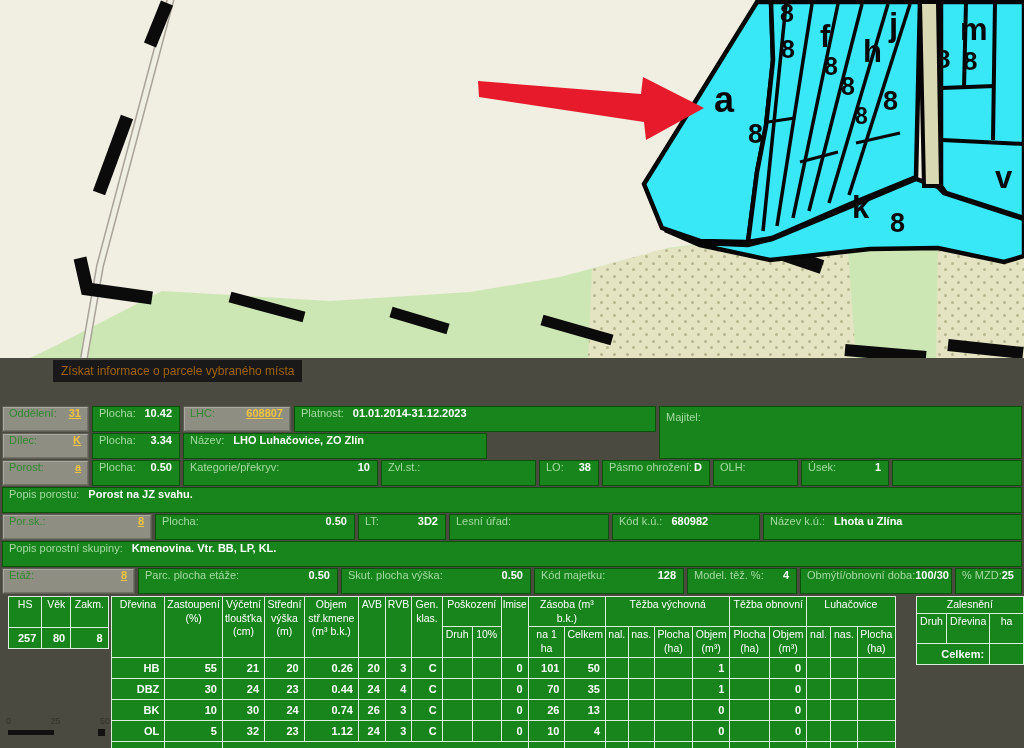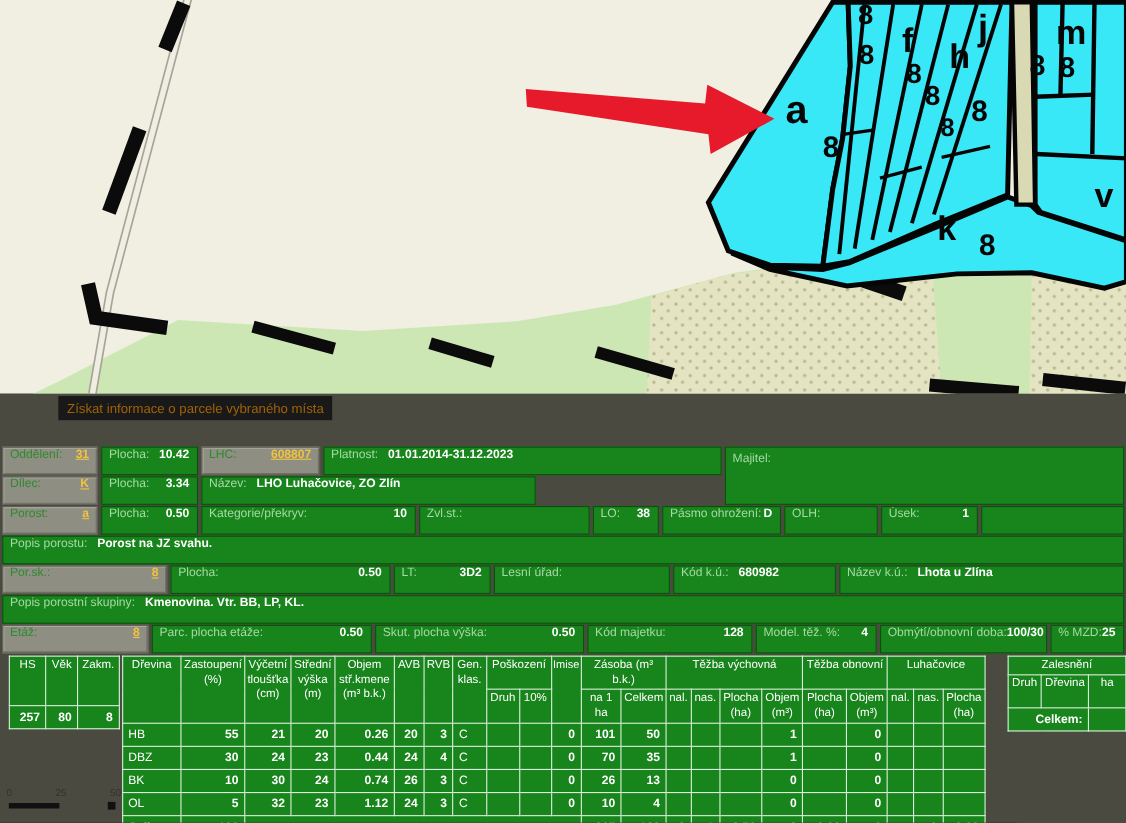--- a/index.html
+++ b/index.html
@@ -27,21 +27,21 @@
   .tall{align-items:flex-start;}
   .tall .lbl{padding-top:4px;}
   
   #species{position:absolute;left:8px;top:238px;display:flex;align-items:flex-start;}
   table.sptbl{border-collapse:collapse;background:#17851b;color:#fff;table-layout:fixed;}
   .sptbl th,.sptbl td{border:1px solid #dcefdc;box-sizing:border-box;overflow:hidden;}
   .sptbl th{vertical-align:top;text-align:center;font-weight:normal;
             font-size:10.5px;line-height:1.3;padding:1px 2px;}
   .sptbl td{height:21px;font-size:11px;padding:0 5px;}
   .num{text-align:right;font-weight:bold;}
-  .ctr{text-align:left;font-weight:normal;margin-left:37px;}
+  .ctr{text-align:right;font-weight:bold;margin-left:37px;}
   .lft{text-align:left;font-weight:bold;}
   #mainTbl{margin-left:2px;}
   #zalTbl{margin-left:20px;}
   
   #scalebar{position:absolute;left:6px;top:358px;width:130px;height:30px;color:#33332c;font-size:9px;}
   #scalebar .ticks{display:flex;width:104px;justify-content:space-between;}
   #scalebar .bar{position:relative;margin-top:3px;width:104px;height:6px;}
   #scalebar .seg1{position:absolute;left:2px;top:1px;width:46px;height:5px;background:#111;}
   #scalebar .seg2{position:absolute;left:92px;top:0;width:7px;height:7px;background:#111;}
 </style>
@@ -285,21 +285,21 @@
 
     <div id="species">
 
       <table class="sptbl">
         <colgroup>
             <col style="width:34px">
             <col style="width:30px">
             <col style="width:38px">
           </colgroup>
         <tbody>
-            <tr style="height:45px">
+            <tr style="height:31px">
           <th>HS</th>
           <th>Věk</th>
           <th>Zakm.</th>
         </tr>
         <tr>
           <td class="num">257</td>
           <td class="num">80</td>
           <td class="num">8</td>
         </tr>
       </tbody>

